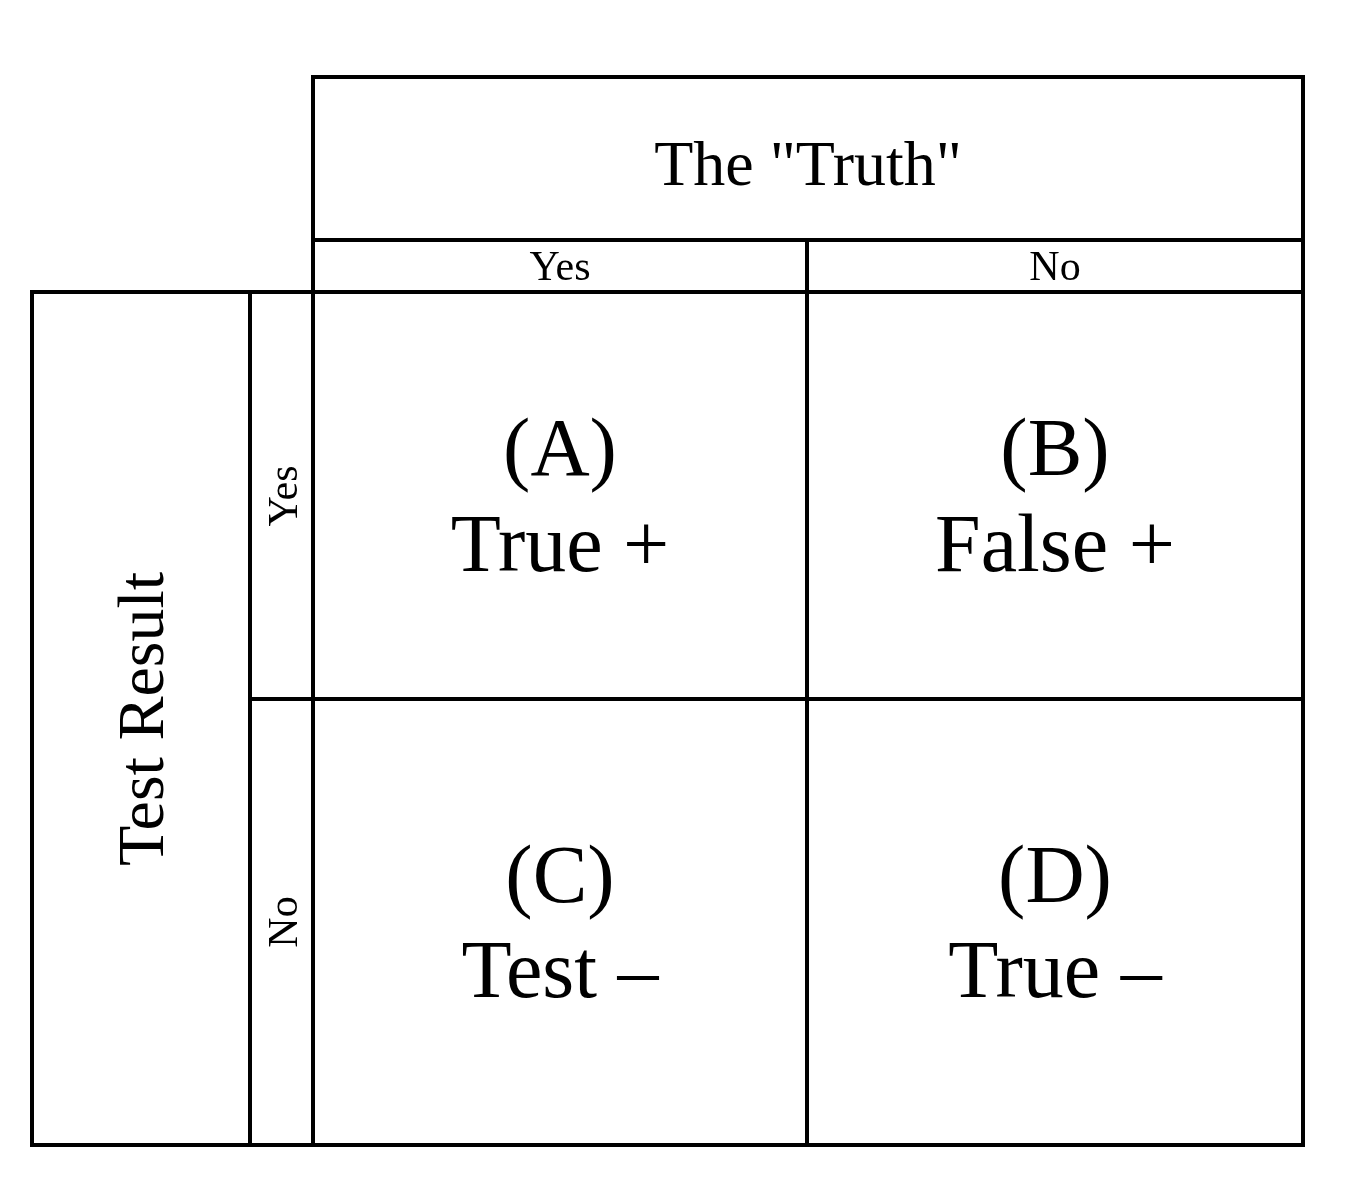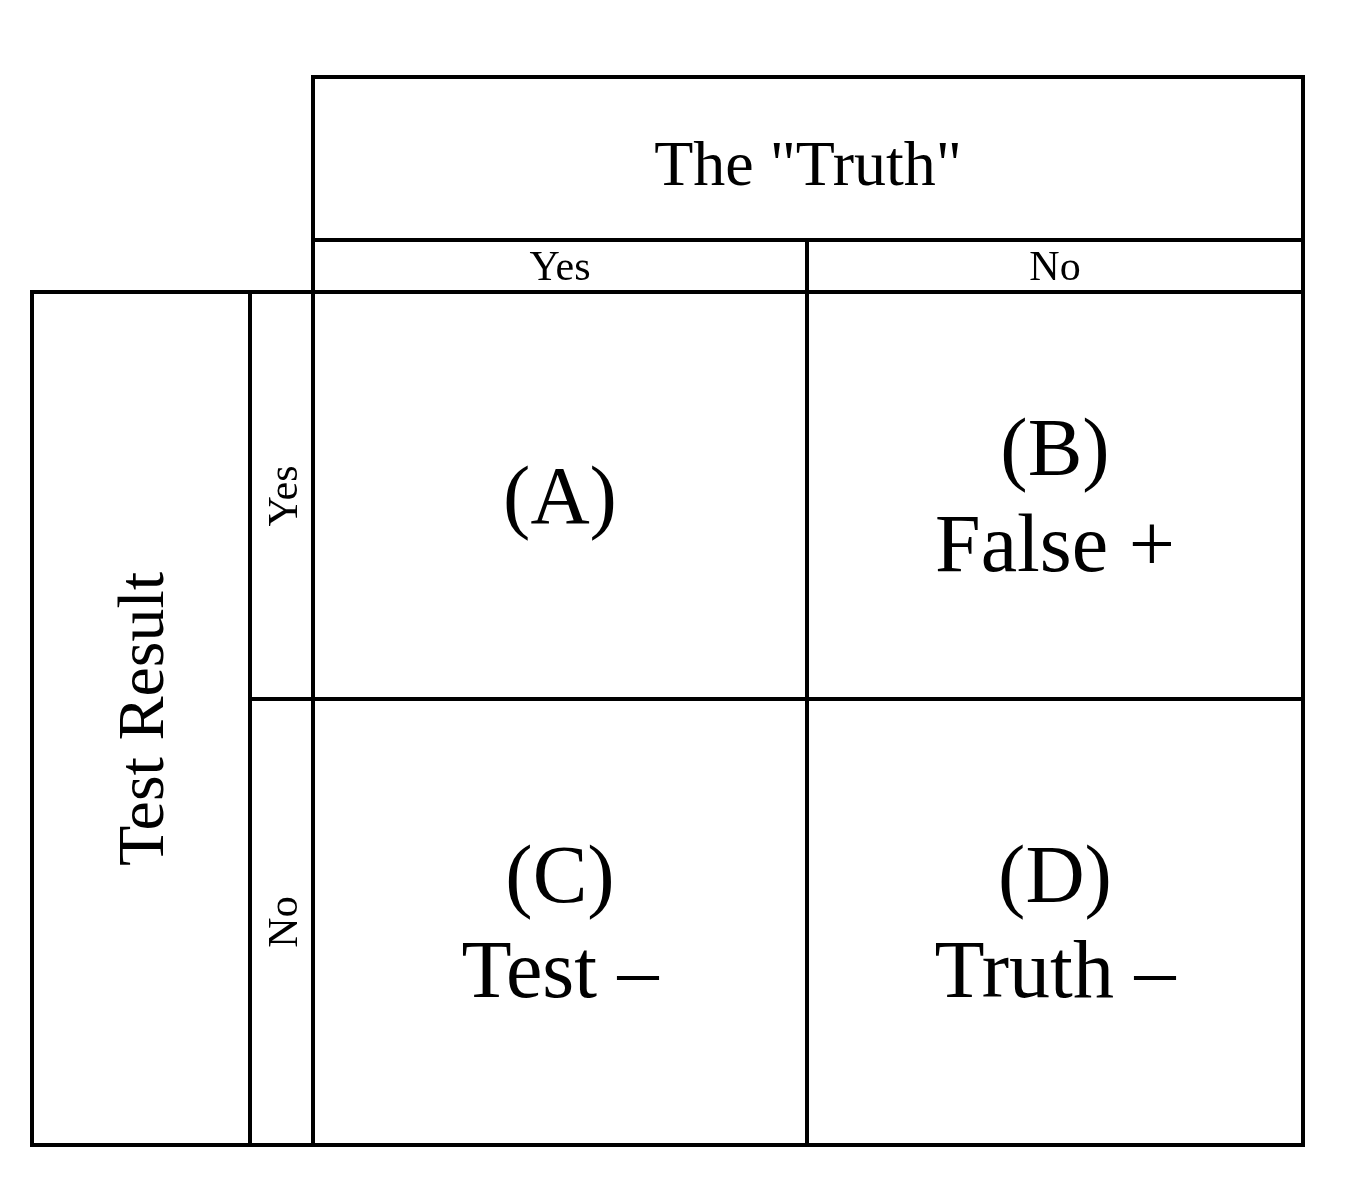--- a/index.html
+++ b/index.html
@@ -101,28 +101,29 @@
       </div>
       <div class="rowlabel">
         <span class="rot">No</span>
       </div>
     </div>
   </div>
 
   <div class="box grid">
     <div class="cell cell-a">
       <div>(A)</div>
+      <div>True +</div>
     </div>
     <div class="cell cell-b">
       <div>(B)</div>
       <div>False +</div>
     </div>
     <div class="cell cell-c">
       <div>(C)</div>
       <div>Test –</div>
     </div>
     <div class="cell cell-d">
       <div>(D)</div>
-      <div>Truth –</div>
+      <div>True –</div>
     </div>
   </div>
 
 </div>
 
 </body></html>

